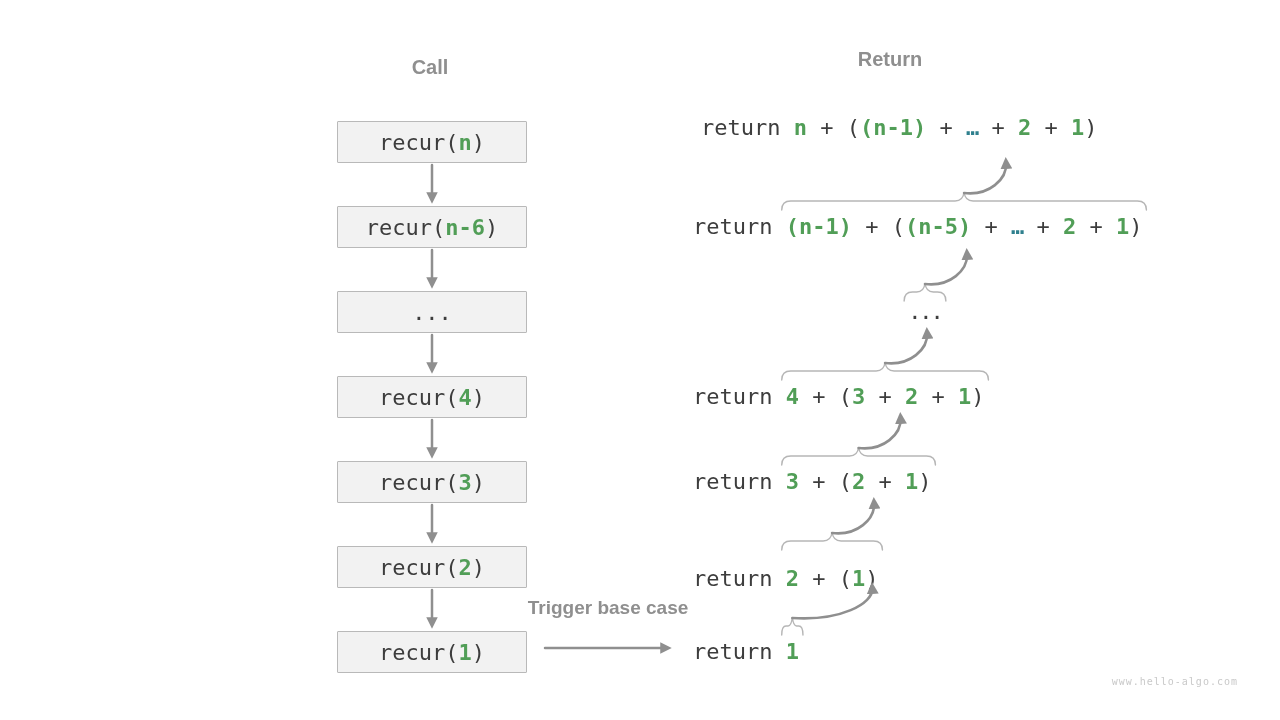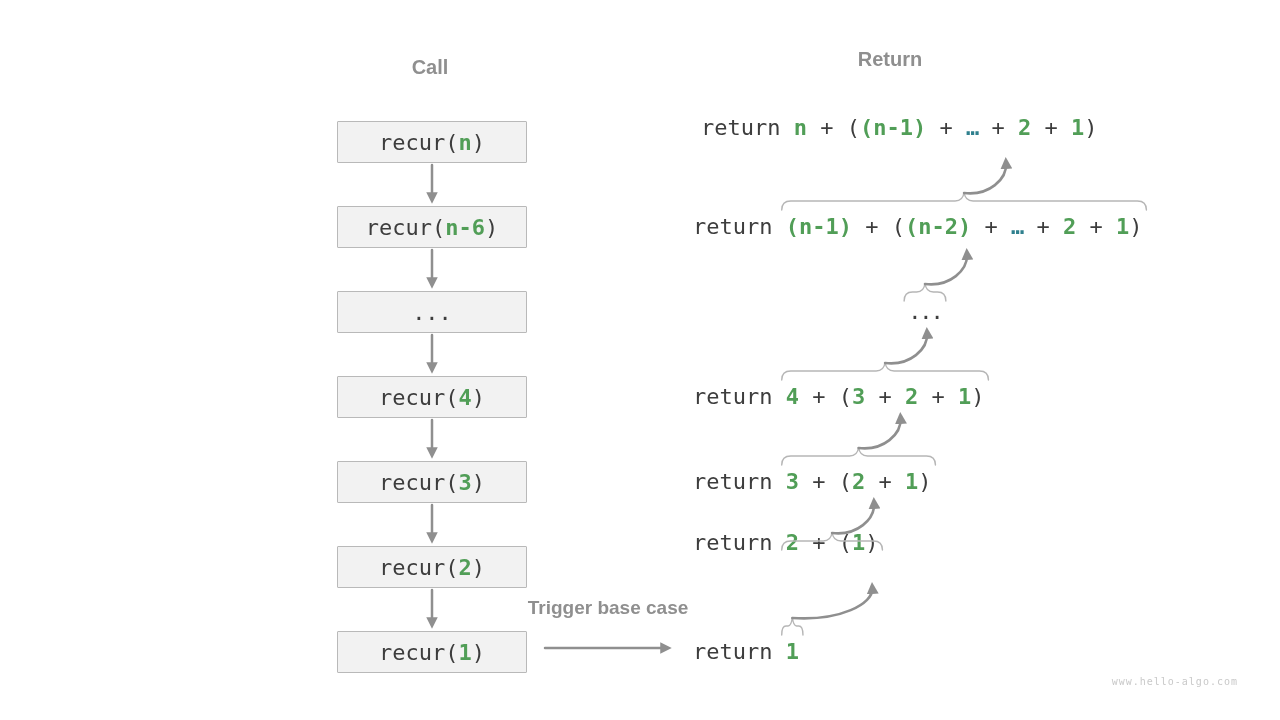--- a/index.html
+++ b/index.html
@@ -94,25 +94,25 @@
       <div class="call-box" style="top: 206px;"><span class="c-d">recur(</span><span class="c-g">n-6</span><span class="c-d">)</span></div>
       <div class="call-box" style="top: 291px;"><span class="c-d">...</span></div>
       <div class="call-box" style="top: 376px;"><span class="c-d">recur(</span><span class="c-g">4</span><span class="c-d">)</span></div>
       <div class="call-box" style="top: 461px;"><span class="c-d">recur(</span><span class="c-g">3</span><span class="c-d">)</span></div>
       <div class="call-box" style="top: 546px;"><span class="c-d">recur(</span><span class="c-g">2</span><span class="c-d">)</span></div>
       <div class="call-box" style="top: 631px;"><span class="c-d">recur(</span><span class="c-g">1</span><span class="c-d">)</span></div>
     </div>
 
   <div>
       <div class="ret-row" style="top: 113px; margin-left: 8px;"><span class="c-d">return </span><span class="expr"><span class="c-g">n</span><span class="c-d"> + (</span><span class="c-g">(n-1)</span><span class="c-d"> + </span><span class="c-t">…</span><span class="c-d"> + </span><span class="c-g">2</span><span class="c-d"> + </span><span class="c-g">1</span><span class="c-d">)</span></span></div>
-      <div class="ret-row" style="top: 212px;"><span class="c-d">return </span><span class="expr"><span class="c-g">(n-1)</span><span class="c-d"> + (</span><span class="c-g">(n-2)</span><span class="c-d"> + </span><span class="c-t">…</span><span class="c-d"> + </span><span class="c-g">2</span><span class="c-d"> + </span><span class="c-g">1</span><span class="c-d">)</span></span></div>
+      <div class="ret-row" style="top: 212px;"><span class="c-d">return </span><span class="expr"><span class="c-g">(n-1)</span><span class="c-d"> + (</span><span class="c-g">(n-5)</span><span class="c-d"> + </span><span class="c-t">…</span><span class="c-d"> + </span><span class="c-g">2</span><span class="c-d"> + </span><span class="c-g">1</span><span class="c-d">)</span></span></div>
       <div class="ret-row ellipsis-row" style="top: 297px;"><span class="c-d">...</span></div>
       <div class="ret-row" style="top: 382px;"><span class="c-d">return </span><span class="expr"><span class="c-g">4</span><span class="c-d"> + (</span><span class="c-g">3</span><span class="c-d"> + </span><span class="c-g">2</span><span class="c-d"> + </span><span class="c-g">1</span><span class="c-d">)</span></span></div>
       <div class="ret-row" style="top: 467px; text-align: right;"><span class="c-d">return </span><span class="expr"><span class="c-g">3</span><span class="c-d"> + (</span><span class="c-g">2</span><span class="c-d"> + </span><span class="c-g">1</span><span class="c-d">)</span></span></div>
-      <div class="ret-row" style="top: 528px;"><span class="c-d">return </span><span class="expr"><span class="c-g">2</span><span class="c-d"> + (</span><span class="c-g">1</span><span class="c-d">)</span></span></div>
+      <div class="ret-row" style="top: 564px;"><span class="c-d">return </span><span class="expr"><span class="c-g">2</span><span class="c-d"> + (</span><span class="c-g">1</span><span class="c-d">)</span></span></div>
       <div class="ret-row" style="top: 637px;"><span class="c-d">return </span><span class="expr"><span class="c-g">1</span></span></div>
     </div>
 
   <div class="trigger-label" style="left:608px;top:597px;">Trigger base case</div>
 
   <svg id="overlay" width="1280" height="720" viewBox="0 0 1280 720">
     <defs>
       <marker id="arrowhead" viewBox="0 0 10 10" refX="5" refY="5" markerWidth="4.6" markerHeight="4.6" orient="auto">
         <path d="M0,0 L10,5 L0,10 z" fill="#8f8f8f"></path>
       </marker>

